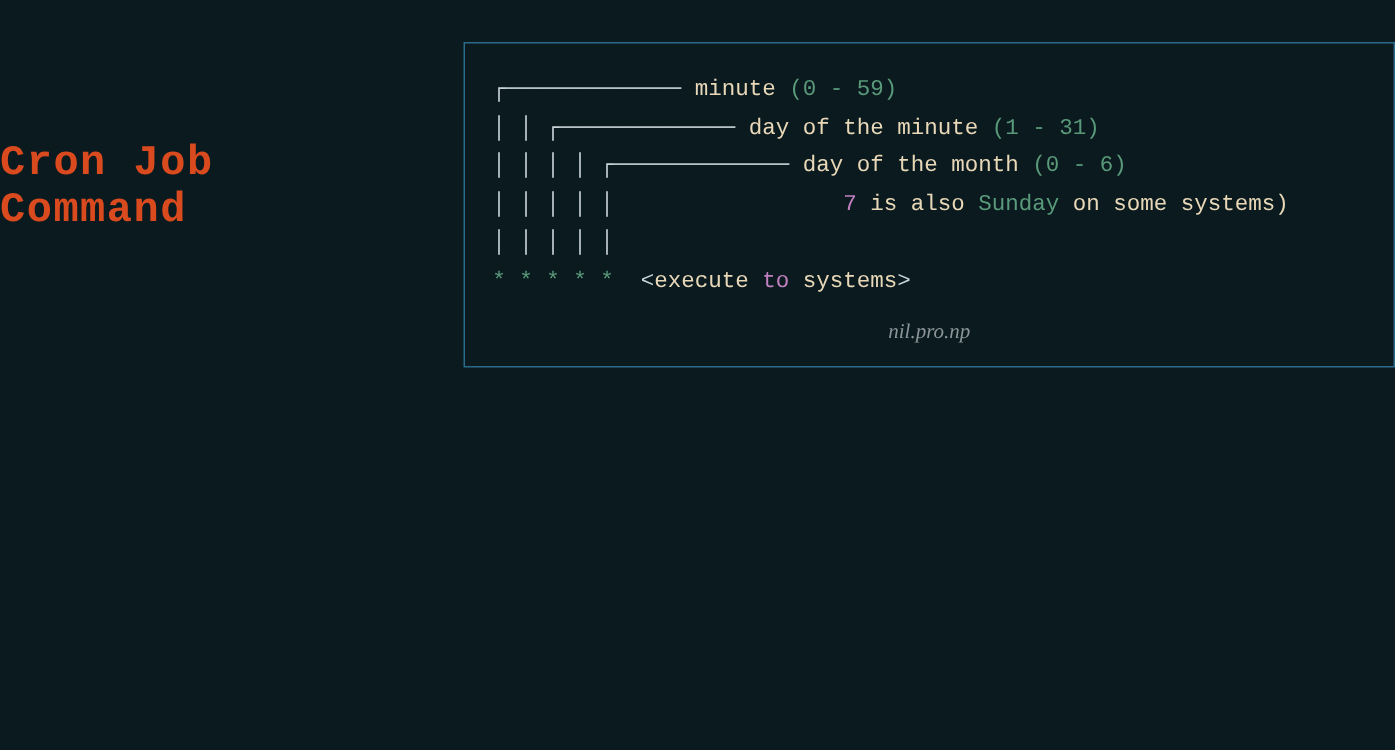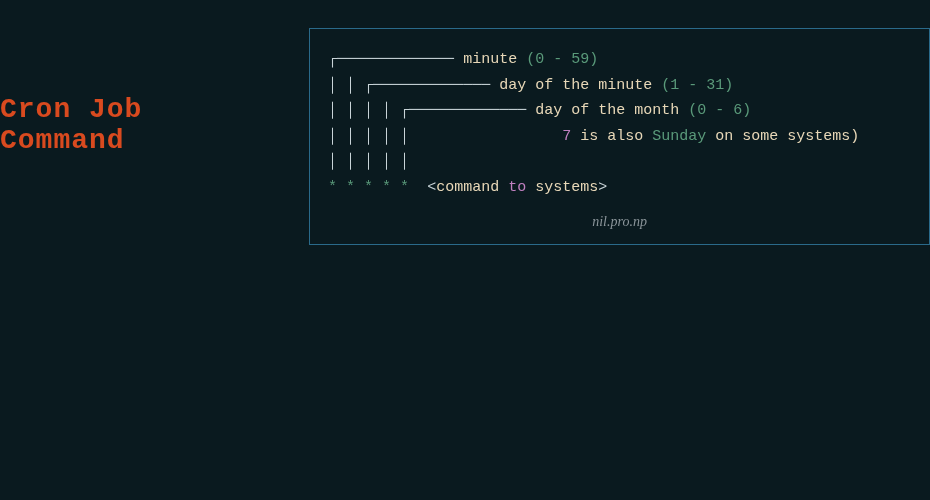--- a/index.html
+++ b/index.html
@@ -71,17 +71,17 @@
     <div class="row"><span class="pipe">│ │ </span><span class="line">┌───────────── </span><span class="label">day of the minute</span> <span class="range">(1 - 31)</span></div>
 
 
     <div class="row"><span class="pipe">│ │ │ │ </span><span class="line">┌───────────── </span><span class="label">day of the month</span> <span class="range">(0 - 6)</span></div>
 
 
     <div class="row"><span class="pipe">│ │ │ │ │                 </span><span class="num">7</span><span class="paren"> is also </span><span class="days">Sunday</span><span class="paren"> on some systems)</span></div>
 
     <div class="row"><span class="pipe">│ │ │ │ │</span></div>
 
-    <div class="row"><span class="star">* * * * *</span>  <span class="cmd-bracket">&lt;</span><span class="cmd-word">command</span> <span class="to-word">to</span> <span class="cmd-word">systems</span><span class="cmd-bracket">&gt;</span></div>
+    <div class="row"><span class="star">* * * * *</span>  <span class="cmd-bracket">&lt;</span><span class="cmd-word">execute</span> <span class="to-word">to</span> <span class="cmd-word">systems</span><span class="cmd-bracket">&gt;</span></div>
 
     <div class="credit">nil.pro.np</div>
   </div>
 </div>
 
 </body></html>

